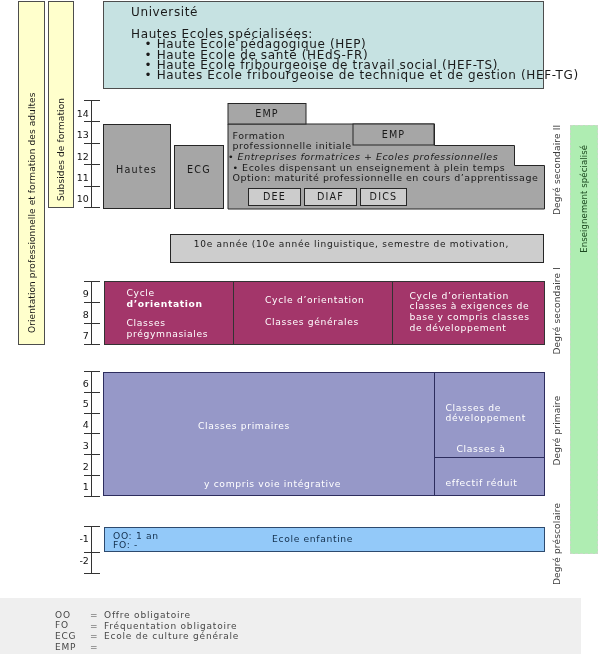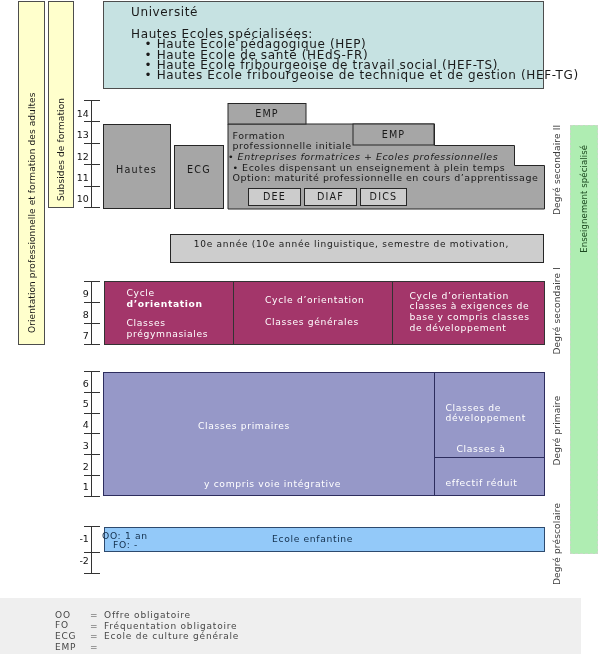--- a/index.html
+++ b/index.html
@@ -165,21 +165,21 @@
   <div class="wtxt" style="left:445.5px;top:478.4px;">effectif réduit</div>
 
   <div class="axis-line" style="left:91px;top:526px;height:47px;"></div>
   <div class="tick" style="left:84px;top:526px;width:16px;"></div>
   <div class="tick" style="left:84px;top:551.5px;width:16px;"></div>
   <div class="tick" style="left:84px;top:573px;width:16px;"></div>
   <div class="tlabel" style="left:64px;top:534.3px;width:24.5px;">-1</div>
   <div class="tlabel" style="left:64px;top:556px;width:24.5px;">-2</div>
 
   <div class="bx band" style="left:103.5px;top:526.5px;width:441px;height:25.5px;background:#93c9f9;border-color:#2d4a6e;"></div>
-  <div class="wtxt" style="left:102px;top:530.6px;color:#14304d;">OO: 1 an</div>
+  <div class="wtxt" style="left:113px;top:530.6px;color:#14304d;">OO: 1 an</div>
   <div class="wtxt" style="left:113px;top:539.5px;color:#14304d;">FO: -</div>
   <div class="wtxt" style="left:272px;top:534px;color:#14304d;">Ecole enfantine</div>
 
   <div class="rlabel" style="left:551.5px;top:128px;height:87px;">Degré secondaire II</div>
   <div class="rlabel" style="left:551.5px;top:267.5px;height:86.5px;">Degré secondaire I</div>
   <div class="rlabel" style="left:551.5px;top:397.5px;height:67.5px;">Degré primaire</div>
   <div class="rlabel" style="left:551.5px;top:499px;height:86px;">Degré préscolaire</div>
 
   <div class="bx" id="green" style="left:570px;top:124.5px;width:28px;height:429px;padding-top:19px;box-sizing:border-box;">
     <span>Enseignement spécialisé</span>

